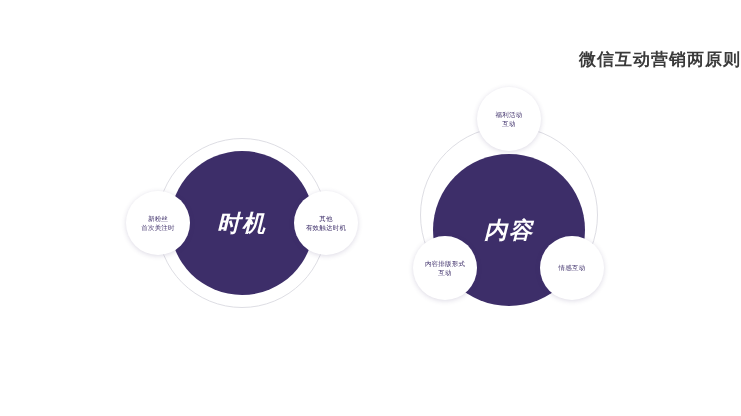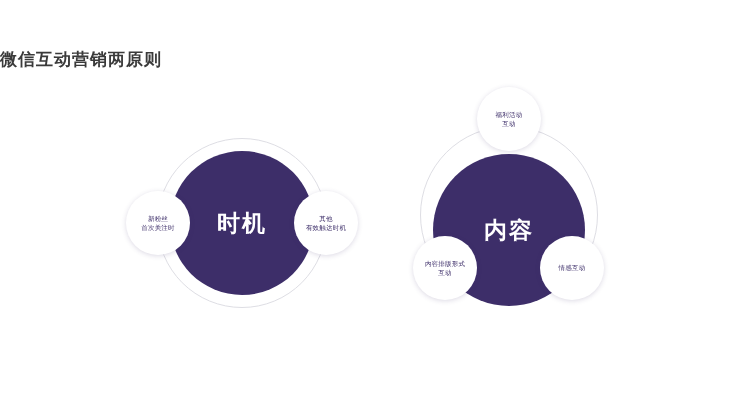--- a/index.html
+++ b/index.html
@@ -23,21 +23,21 @@
     height: 416px;
     background: #ffffff;
   }
 
   
   #slide-title {
     position: absolute;
     left: 0;
     top: 48px;
     width: 741px;
-    text-align: left;
+    text-align: right;
     font-size: 17px;
     font-weight: bold;
     color: #3a3a3a;
     letter-spacing: 1px;
     white-space: nowrap;
   }
 
   
   .principle-group {
     position: absolute;
@@ -63,20 +63,21 @@
     box-sizing: border-box;
   }
 
   .core-label {
     color: #ffffff;
     font-size: 23px;
     font-weight: bold;
     letter-spacing: 2px;
     line-height: 1;
     white-space: nowrap;
+    font-style: italic;
   }
 
   
   .satellite {
     position: absolute;
     border-radius: 50%;
     background: #ffffff;
     box-shadow: 0 1px 5px rgba(61,46,105,0.18);
     display: flex;
     flex-direction: column;

